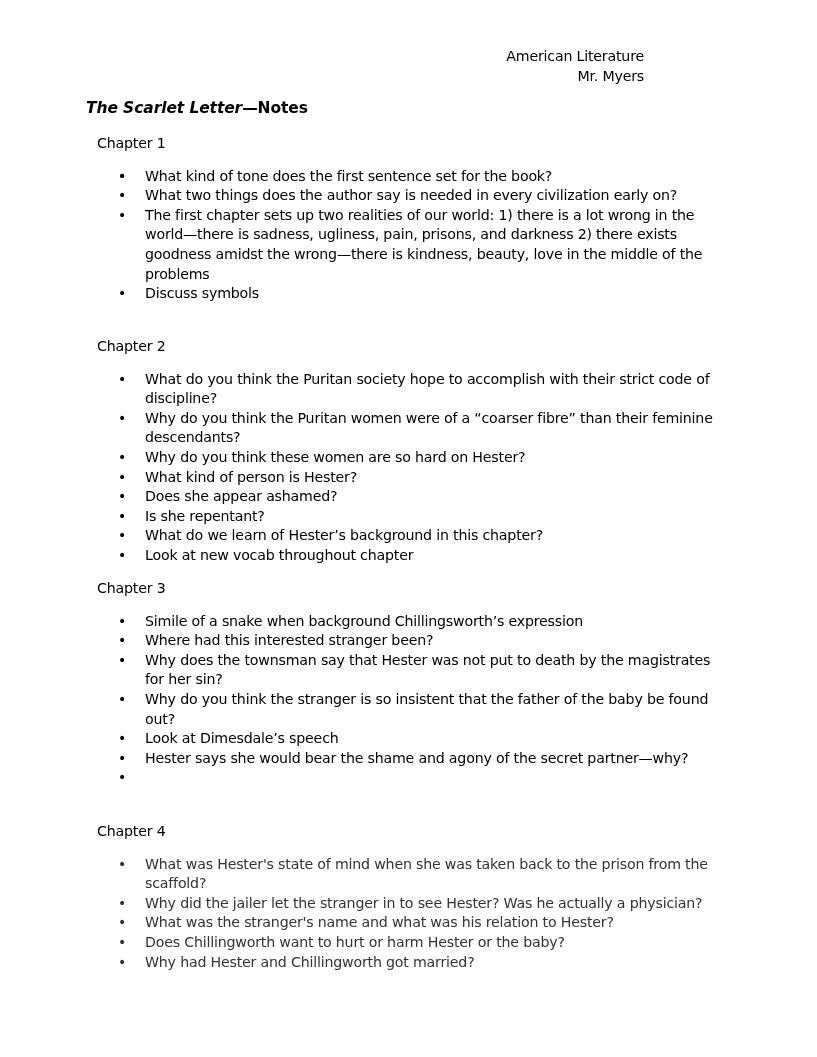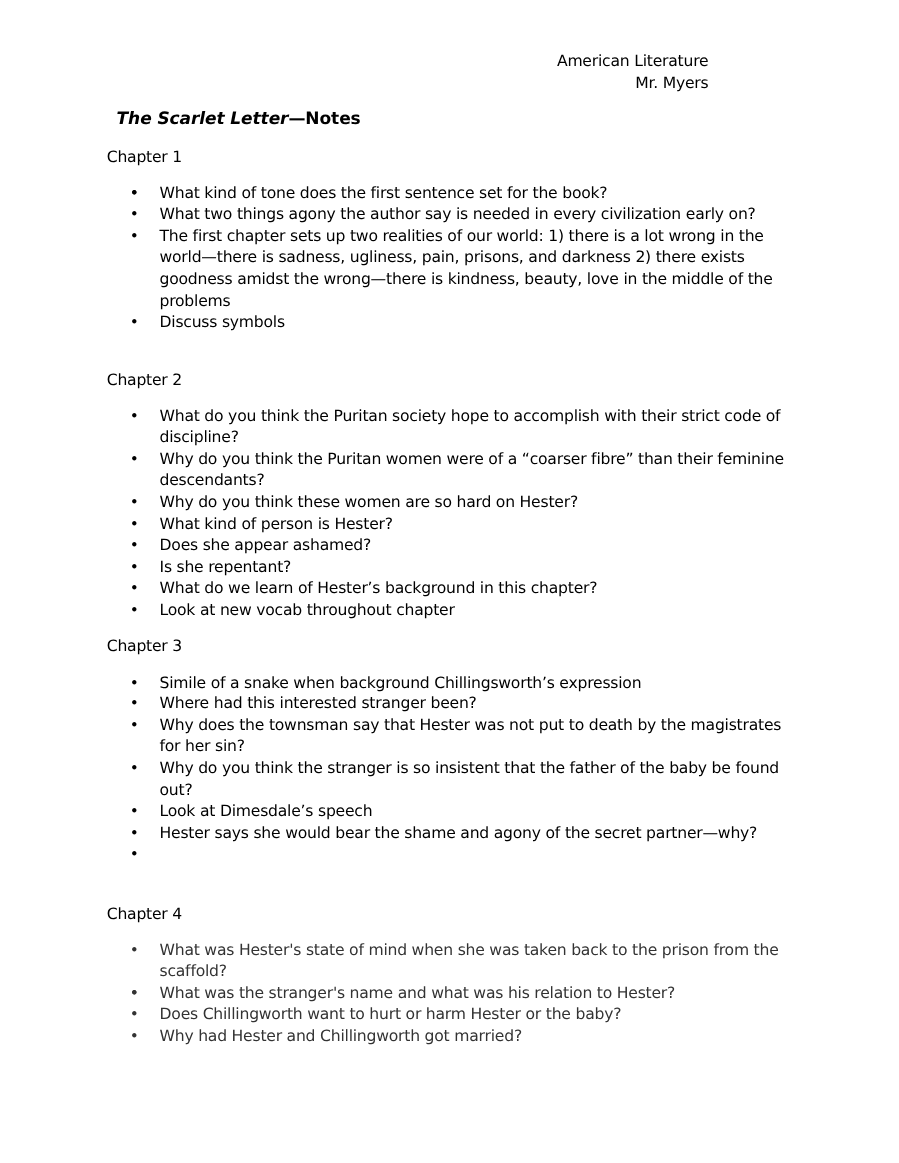--- a/index.html
+++ b/index.html
@@ -31,21 +31,21 @@
       letter-spacing: -0.2px;
     }
     .doc-title {
       position: absolute;
       left: 86px;
       top: 99px;
       font-size: 15.5px;
       font-weight: bold;
       letter-spacing: -0.1px;
     }
-    .doc-title .italic { font-style: italic; margin-left: 20px; }
+    .doc-title .italic { font-style: italic; }
     .section {
       position: absolute;
       left: 97px;
       width: 640px;
     }
     .chapter-heading {
       font-size: 14.2px;
       line-height: 19.6px;
       letter-spacing: -0.2px;
       margin: 0 0 13px 0;
@@ -83,21 +83,21 @@
 
   <div class="doc-title">
     <span class="italic">The Scarlet Letter</span><span>—Notes</span>
   </div>
 
   <div class="section" style="top:134px;">
     <div class="chapter-heading">Chapter 1</div>
     <ul class="notes">
       <li><span class="bullet">•</span></li>
       <li><span class="bullet">•</span><span>What kind of tone does the first sentence set for the book?</span></li>
-      <li><span class="bullet">•</span><span>What two things agony the author say is needed in every civilization early on?</span></li>
+      <li><span class="bullet">•</span><span>What two things does the author say is needed in every civilization early on?</span></li>
       <li><span class="bullet">•</span><span>The first chapter sets up two realities of our world:  1) there is a lot wrong in the world—there is sadness, ugliness,  pain, prisons, and darkness  2)  there exists goodness amidst the wrong—there is kindness, beauty, love in the middle of the problems</span></li>
       <li><span class="bullet">•</span><span>Discuss symbols</span></li>
     </ul>
   </div>
 
   <div class="section" style="top:337px;">
     <div class="chapter-heading">Chapter 2</div>
     <ul class="notes">
       <li><span class="bullet">•</span><span>What do you think the Puritan society hope to accomplish with their strict code of discipline?</span></li>
       <li><span class="bullet">•</span><span>Why do you think the Puritan women were of a “coarser fibre” than their feminine descendants?</span></li>
@@ -120,20 +120,20 @@
       <li><span class="bullet">•</span><span>Look at Dimesdale’s speech</span></li>
       <li><span class="bullet">•</span><span>Hester says she would bear the shame and agony of the secret partner—why?</span></li>
       <li><span class="bullet">•</span></li>
     </ul>
   </div>
 
   <div class="section gray" style="top:822px;">
     <div class="chapter-heading">Chapter 4</div>
     <ul class="notes">
       <li><span class="bullet">•</span><span>What was Hester's state of mind when she was taken back to the prison from the scaffold?</span></li>
-      <li><span class="bullet">•</span></li>
+      <li><span class="bullet">•</span><span>Why did the jailer let the stranger in to see Hester?  Was he actually a physician?</span></li>
       <li><span class="bullet">•</span><span>What was the stranger's name and what was his relation to Hester?</span></li>
       <li><span class="bullet">•</span><span>Does Chillingworth want to hurt or harm Hester or the baby?</span></li>
       <li><span class="bullet">•</span><span>Why had Hester and Chillingworth got married?</span></li>
     </ul>
   </div>
 
 </div>
 
 </body></html>

